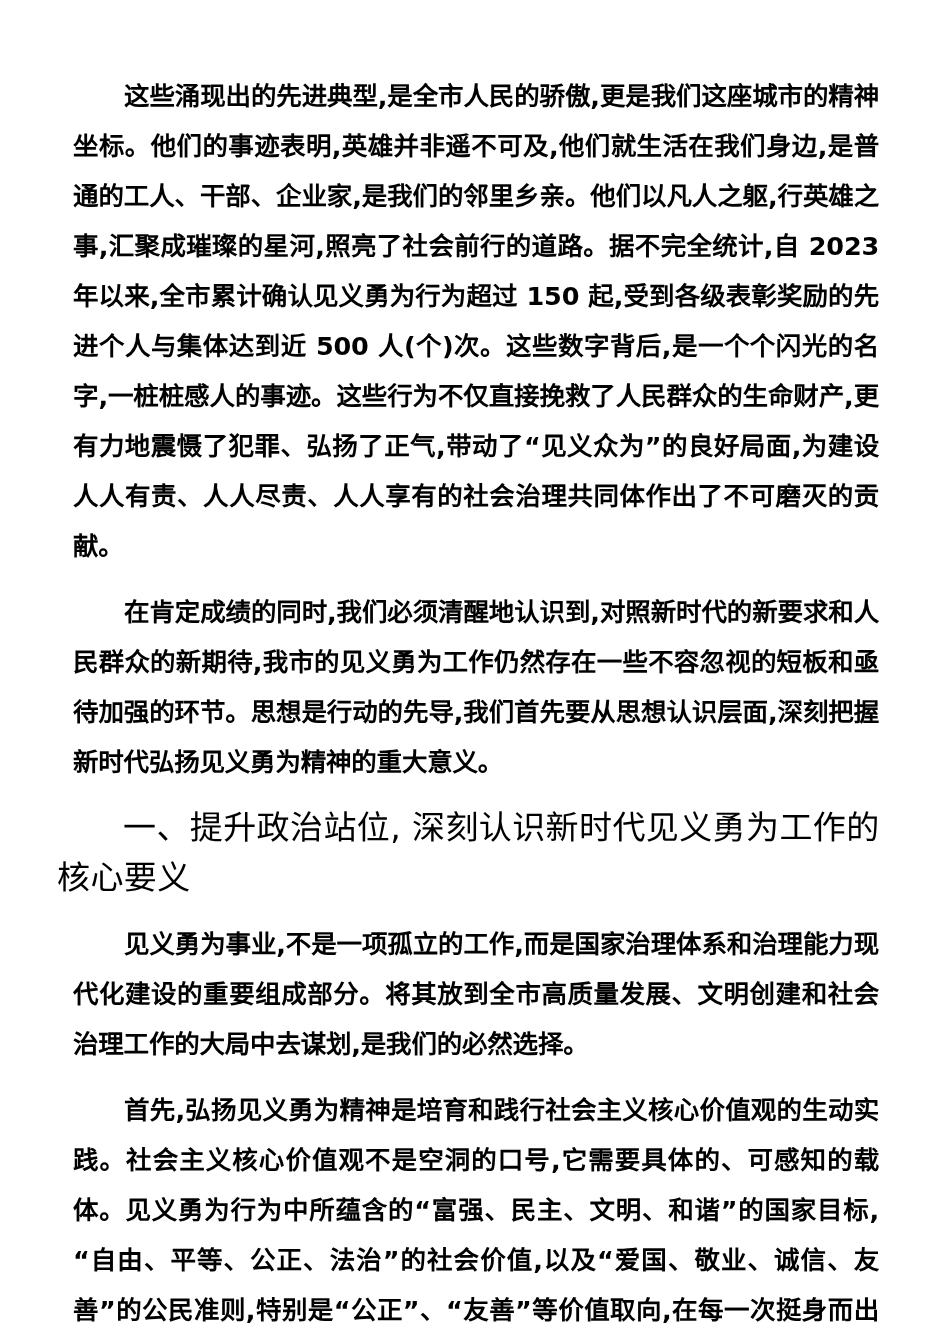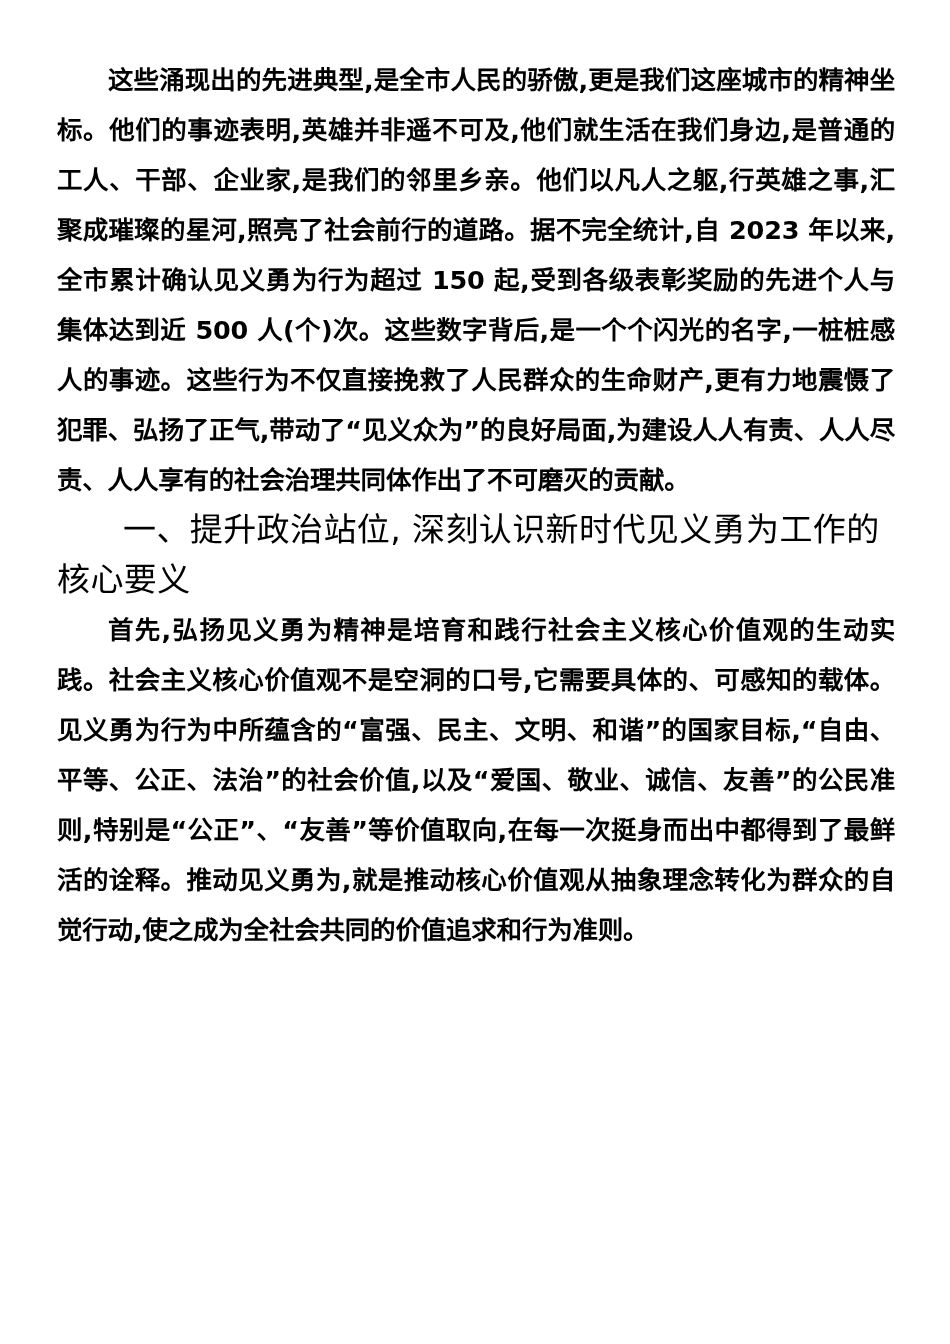--- a/index.html
+++ b/index.html
@@ -20,21 +20,21 @@
     box-sizing: border-box;
   }
   .doc-body {
     position: absolute;
     left: 57px;
     top: 55px;
     width: 838px;
   }
   
   p.para {
-    margin: 0;
+    margin: 16px;
     padding: 0;
     font-size: 25.5px;
     line-height: 50px;
     color: #000000;
     text-align: justify;
     text-align-last: left;
     text-justify: inter-character;
     text-indent: 2em;
     letter-spacing: -0.2px;
     font-weight: 600;
@@ -54,20 +54,22 @@
   }
 </style>
 </head>
 <body>
 
 <div class="page">
   <div class="doc-body">
 
     <p class="para">这些涌现出的先进典型,是全市人民的骄傲,更是我们这座城市的精神坐标。他们的事迹表明,英雄并非遥不可及,他们就生活在我们身边,是普通的工人、干部、企业家,是我们的邻里乡亲。他们以凡人之躯,行英雄之事,汇聚成璀璨的星河,照亮了社会前行的道路。据不完全统计,自 2023 年以来,全市累计确认见义勇为行为超过 150 起,受到各级表彰奖励的先进个人与集体达到近 500 人(个)次。这些数字背后,是一个个闪光的名字,一桩桩感人的事迹。这些行为不仅直接挽救了人民群众的生命财产,更有力地震慑了犯罪、弘扬了正气,带动了“见义众为”的良好局面,为建设人人有责、人人尽责、人人享有的社会治理共同体作出了不可磨灭的贡献。</p>
 
+    <p class="para">在肯定成绩的同时,我们必须清醒地认识到,对照新时代的新要求和人民群众的新期待,我市的见义勇为工作仍然存在一些不容忽视的短板和亟待加强的环节。思想是行动的先导,我们首先要从思想认识层面,深刻把握新时代弘扬见义勇为精神的重大意义。</p>
 
     <p class="heading">一、提升政治站位, 深刻认识新时代见义勇为工作的核心要义</p>
 
+    <p class="para">见义勇为事业,不是一项孤立的工作,而是国家治理体系和治理能力现代化建设的重要组成部分。将其放到全市高质量发展、文明创建和社会治理工作的大局中去谋划,是我们的必然选择。</p>
 
     <p class="para">首先,弘扬见义勇为精神是培育和践行社会主义核心价值观的生动实践。社会主义核心价值观不是空洞的口号,它需要具体的、可感知的载体。见义勇为行为中所蕴含的“富强、民主、文明、和谐”的国家目标,“自由、平等、公正、法治”的社会价值,以及“爱国、敬业、诚信、友善”的公民准则,特别是“公正”、“友善”等价值取向,在每一次挺身而出中都得到了最鲜活的诠释。推动见义勇为,就是推动核心价值观从抽象理念转化为群众的自觉行动,使之成为全社会共同的价值追求和行为准则。</p>
 
   </div>
 </div>
 
 </body></html>

